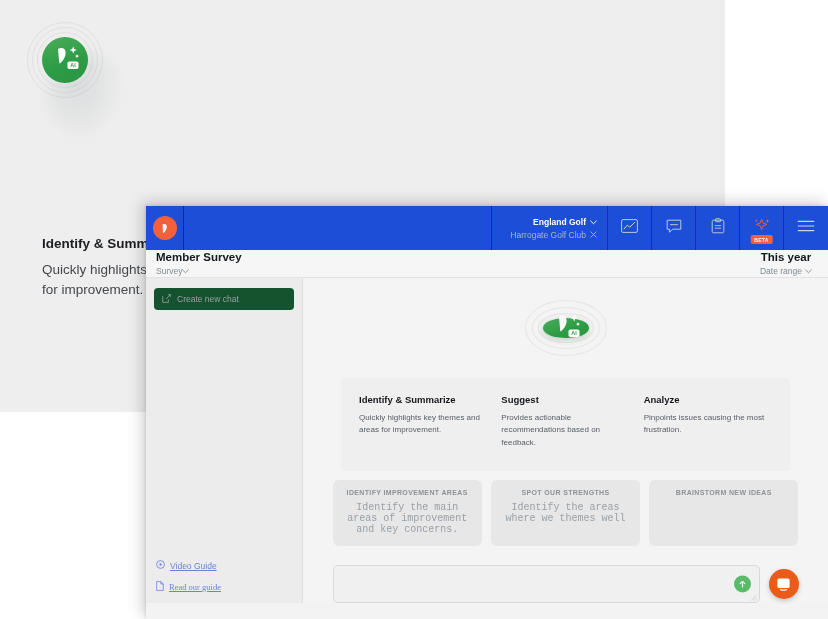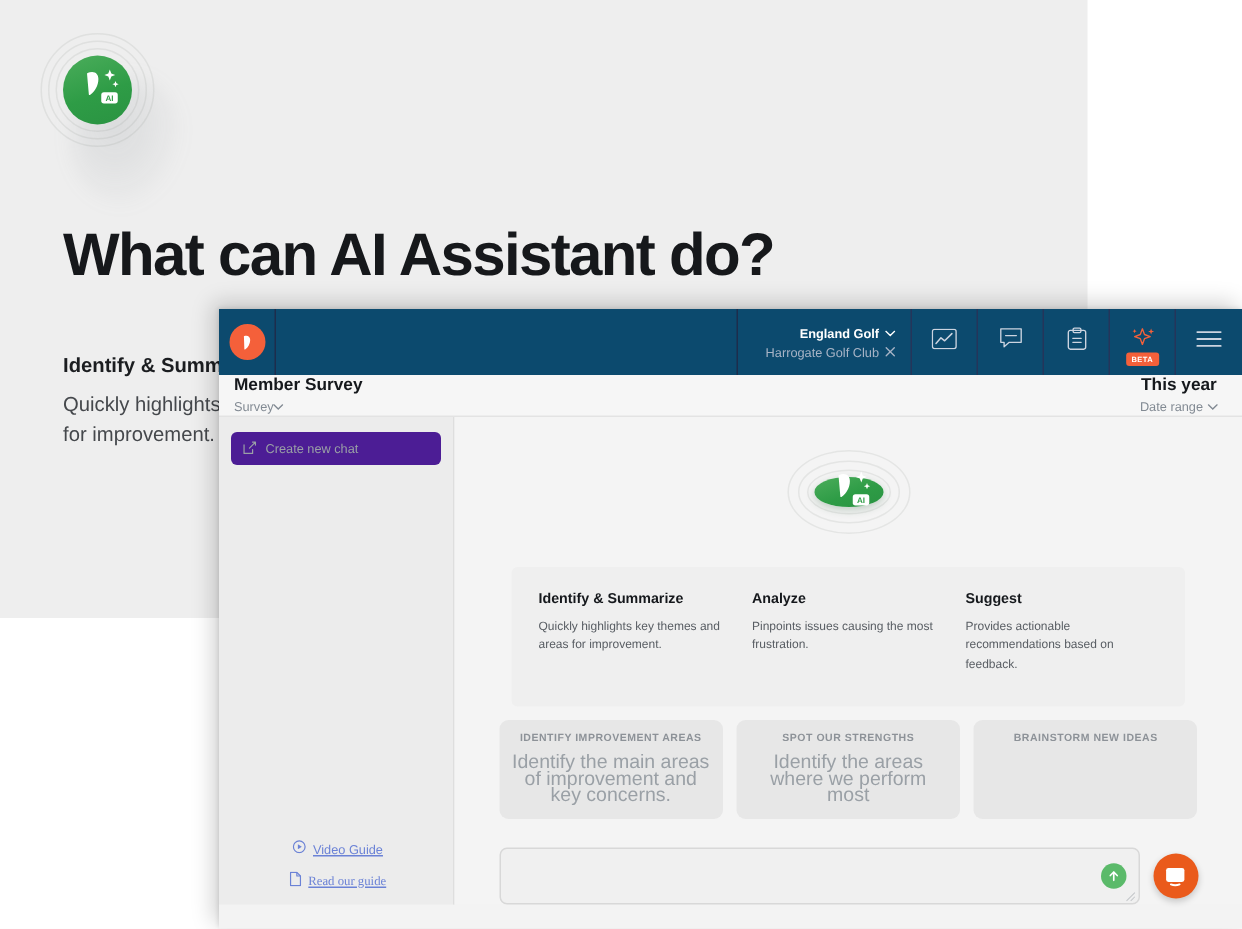--- a/index.html
+++ b/index.html
@@ -54,21 +54,21 @@
   
   #app-window {
     position: absolute; left: 146px; top: 206px; width: 682px; height: 413px;
     background: #f3f3f3; overflow: hidden;
     box-shadow: -4px -4px 14px rgba(0,0,0,0.18), -1px -1px 3px rgba(0,0,0,0.10);
   }
 
   
   #topnav {
     position: relative; height: 44px; width: 100%;
-    background: #0c4a6e; display: flex; align-items: stretch;
+    background: #1d4ed8; display: flex; align-items: stretch;
   }
   #nav-logo-cell {
     width: 38px; display: flex; align-items: center; justify-content: center;
     border-right: 1px solid #1d2d4c; flex: 0 0 38px;
   }
   #nav-logo {
     width: 24px; height: 24px; border-radius: 50%;
     background: #f4603a; display: flex; align-items: center; justify-content: center;
   }
   #nav-spacer { flex: 1 1 auto; border-right: 1px solid #1d2d4c; }
@@ -116,28 +116,28 @@
   
   #app-body { display: flex; height: 325px; }
 
   
   #sidebar {
     width: 157px; flex: 0 0 157px; background: #ececec;
     border-right: 1px solid #dedede; position: relative;
     display: flex; flex-direction: column; padding: 10px 8px 8px 8px;
   }
   #new-chat-btn {
-    height: 22px; border-radius: 4px; background: #4c1d95;
+    height: 22px; border-radius: 4px; background: #14532d;
     display: flex; align-items: center; gap: 6px; padding: 0 8px;
     font-size: 8.5px; color: #9aa0a6;
   }
   #sidebar-spacer { flex: 1 1 auto; }
   .side-link {
     display: flex; align-items: center; gap: 5px;
-    font-size: 8.5px; color: #6b82d6; margin-bottom: 10px; padding-left: 2px; justify-content: center;
+    font-size: 8.5px; color: #6b82d6; margin-bottom: 10px; padding-left: 2px;
   }
   .side-link:last-child { margin-bottom: 2px; font-family: Liberation Serif, serif; }
 
   
   #main {
     flex: 1 1 auto; background: #f4f4f4; position: relative;
     display: flex; flex-direction: column; align-items: center;
   }
   #ai-hero { position: relative; width: 82px; height: 82px; margin-top: 22px; }
   #ai-hero .r1 { inset: 0; }
@@ -156,21 +156,21 @@
 
   #chips { margin-top: 9px; width: 466px; display: flex; gap: 9px; }
   .chip {
     flex: 1 1 0; background: #e7e7e7; border-radius: 6px;
     padding: 9px 8px 11px 8px; text-align: center;
   }
   .chip-title {
     font-size: 7px; font-weight: bold; color: #8d9298;
     letter-spacing: 0.35px; margin-bottom: 6px;
   }
-  .chip-body { font-size: 13px; color: #9aa0a6; line-height: 11px; }
+  .chip-body { font-size: 10px; color: #9aa0a6; line-height: 11px; font-family: Liberation Mono, monospace; }
 
   #composer-row {
     margin-top: 19px; width: 466px; display: flex; align-items: flex-start; gap: 9px;
   }
   #composer {
     flex: 1 1 auto; height: 38px; background: #f0f0f0;
     border: 1px solid #d8d8d8; border-radius: 5px;
     position: relative;
   }
   #composer-input {
@@ -210,21 +210,20 @@
       <svg width="46" height="46" viewBox="0 0 46 46" aria-hidden="true">
         <path d="M16 12 c0 0 1 -1 3.4 -1 c2.6 0 4.2 1.9 4.2 4.6 c0 4.3 -2.4 8.2 -5.2 10.4 c-0.7 0.6 -1.2 0.5 -1.2 -0.4 Z" fill="#ffffff"></path>
         <path d="M31.2 9.4 l1.0 2.6 l2.6 1.0 l-2.6 1.0 l-1.0 2.6 l-1.0 -2.6 l-2.6 -1.0 l2.6 -1.0 Z" fill="#ffffff"></path>
         <path d="M35.0 17.0 l0.6 1.5 l1.5 0.6 l-1.5 0.6 l-0.6 1.5 l-0.6 -1.5 l-1.5 -0.6 l1.5 -0.6 Z" fill="#ffffff"></path>
         <rect x="25.5" y="24.5" width="11" height="7.5" rx="1.8" fill="#ffffff"></rect>
         <text x="31" y="30.2" font-family="Liberation Sans, sans-serif" font-size="5.4" font-weight="bold" fill="#2e9c46" text-anchor="middle">AI</text>
       </svg>
     </div>
   </div>
 
-  <div id="bg-heading">What can AI Assistant do?</div>
   <div id="bg-sub-title">Identify &amp; Summarize</div>
   <div id="bg-sub-body">Quickly highlights key themes and areas for improvement.</div>
 </div>
 
 <div id="app-window">
 
   <div id="topnav">
     <div id="nav-logo-cell">
       <div id="nav-logo">
         <svg width="14" height="14" viewBox="0 0 14 14" aria-hidden="true">
@@ -379,37 +378,37 @@
           </svg>
         </div>
       </div>
 
       <div id="cards">
         <div class="card">
           <div class="card-title">Identify &amp; Summarize</div>
           <div class="card-body">Quickly highlights key themes and areas for improvement.</div>
         </div>
         <div class="card">
+          <div class="card-title">Suggest</div>
+          <div class="card-body">Provides actionable recommendations based on feedback.</div>
+        </div>
+        <div class="card">
           <div class="card-title">Analyze</div>
           <div class="card-body">Pinpoints issues causing the most frustration.</div>
-        </div>
-        <div class="card">
-          <div class="card-title">Suggest</div>
-          <div class="card-body">Provides actionable recommendations based on feedback.</div>
         </div>
       </div>
 
       <div id="chips">
         <div class="chip">
           <div class="chip-title">IDENTIFY IMPROVEMENT AREAS</div>
           <div class="chip-body">Identify the main areas of improvement and key concerns.</div>
         </div>
         <div class="chip">
           <div class="chip-title">SPOT OUR STRENGTHS</div>
-          <div class="chip-body">Identify the areas where we perform most</div>
+          <div class="chip-body">Identify the areas where we themes well</div>
         </div>
         <div class="chip">
           <div class="chip-title">BRAINSTORM NEW IDEAS</div>
         </div>
       </div>
 
       <div id="composer-row">
         <div id="composer">
           <textarea id="composer-input" placeholder="" style=""></textarea>
           <div id="send-btn">

